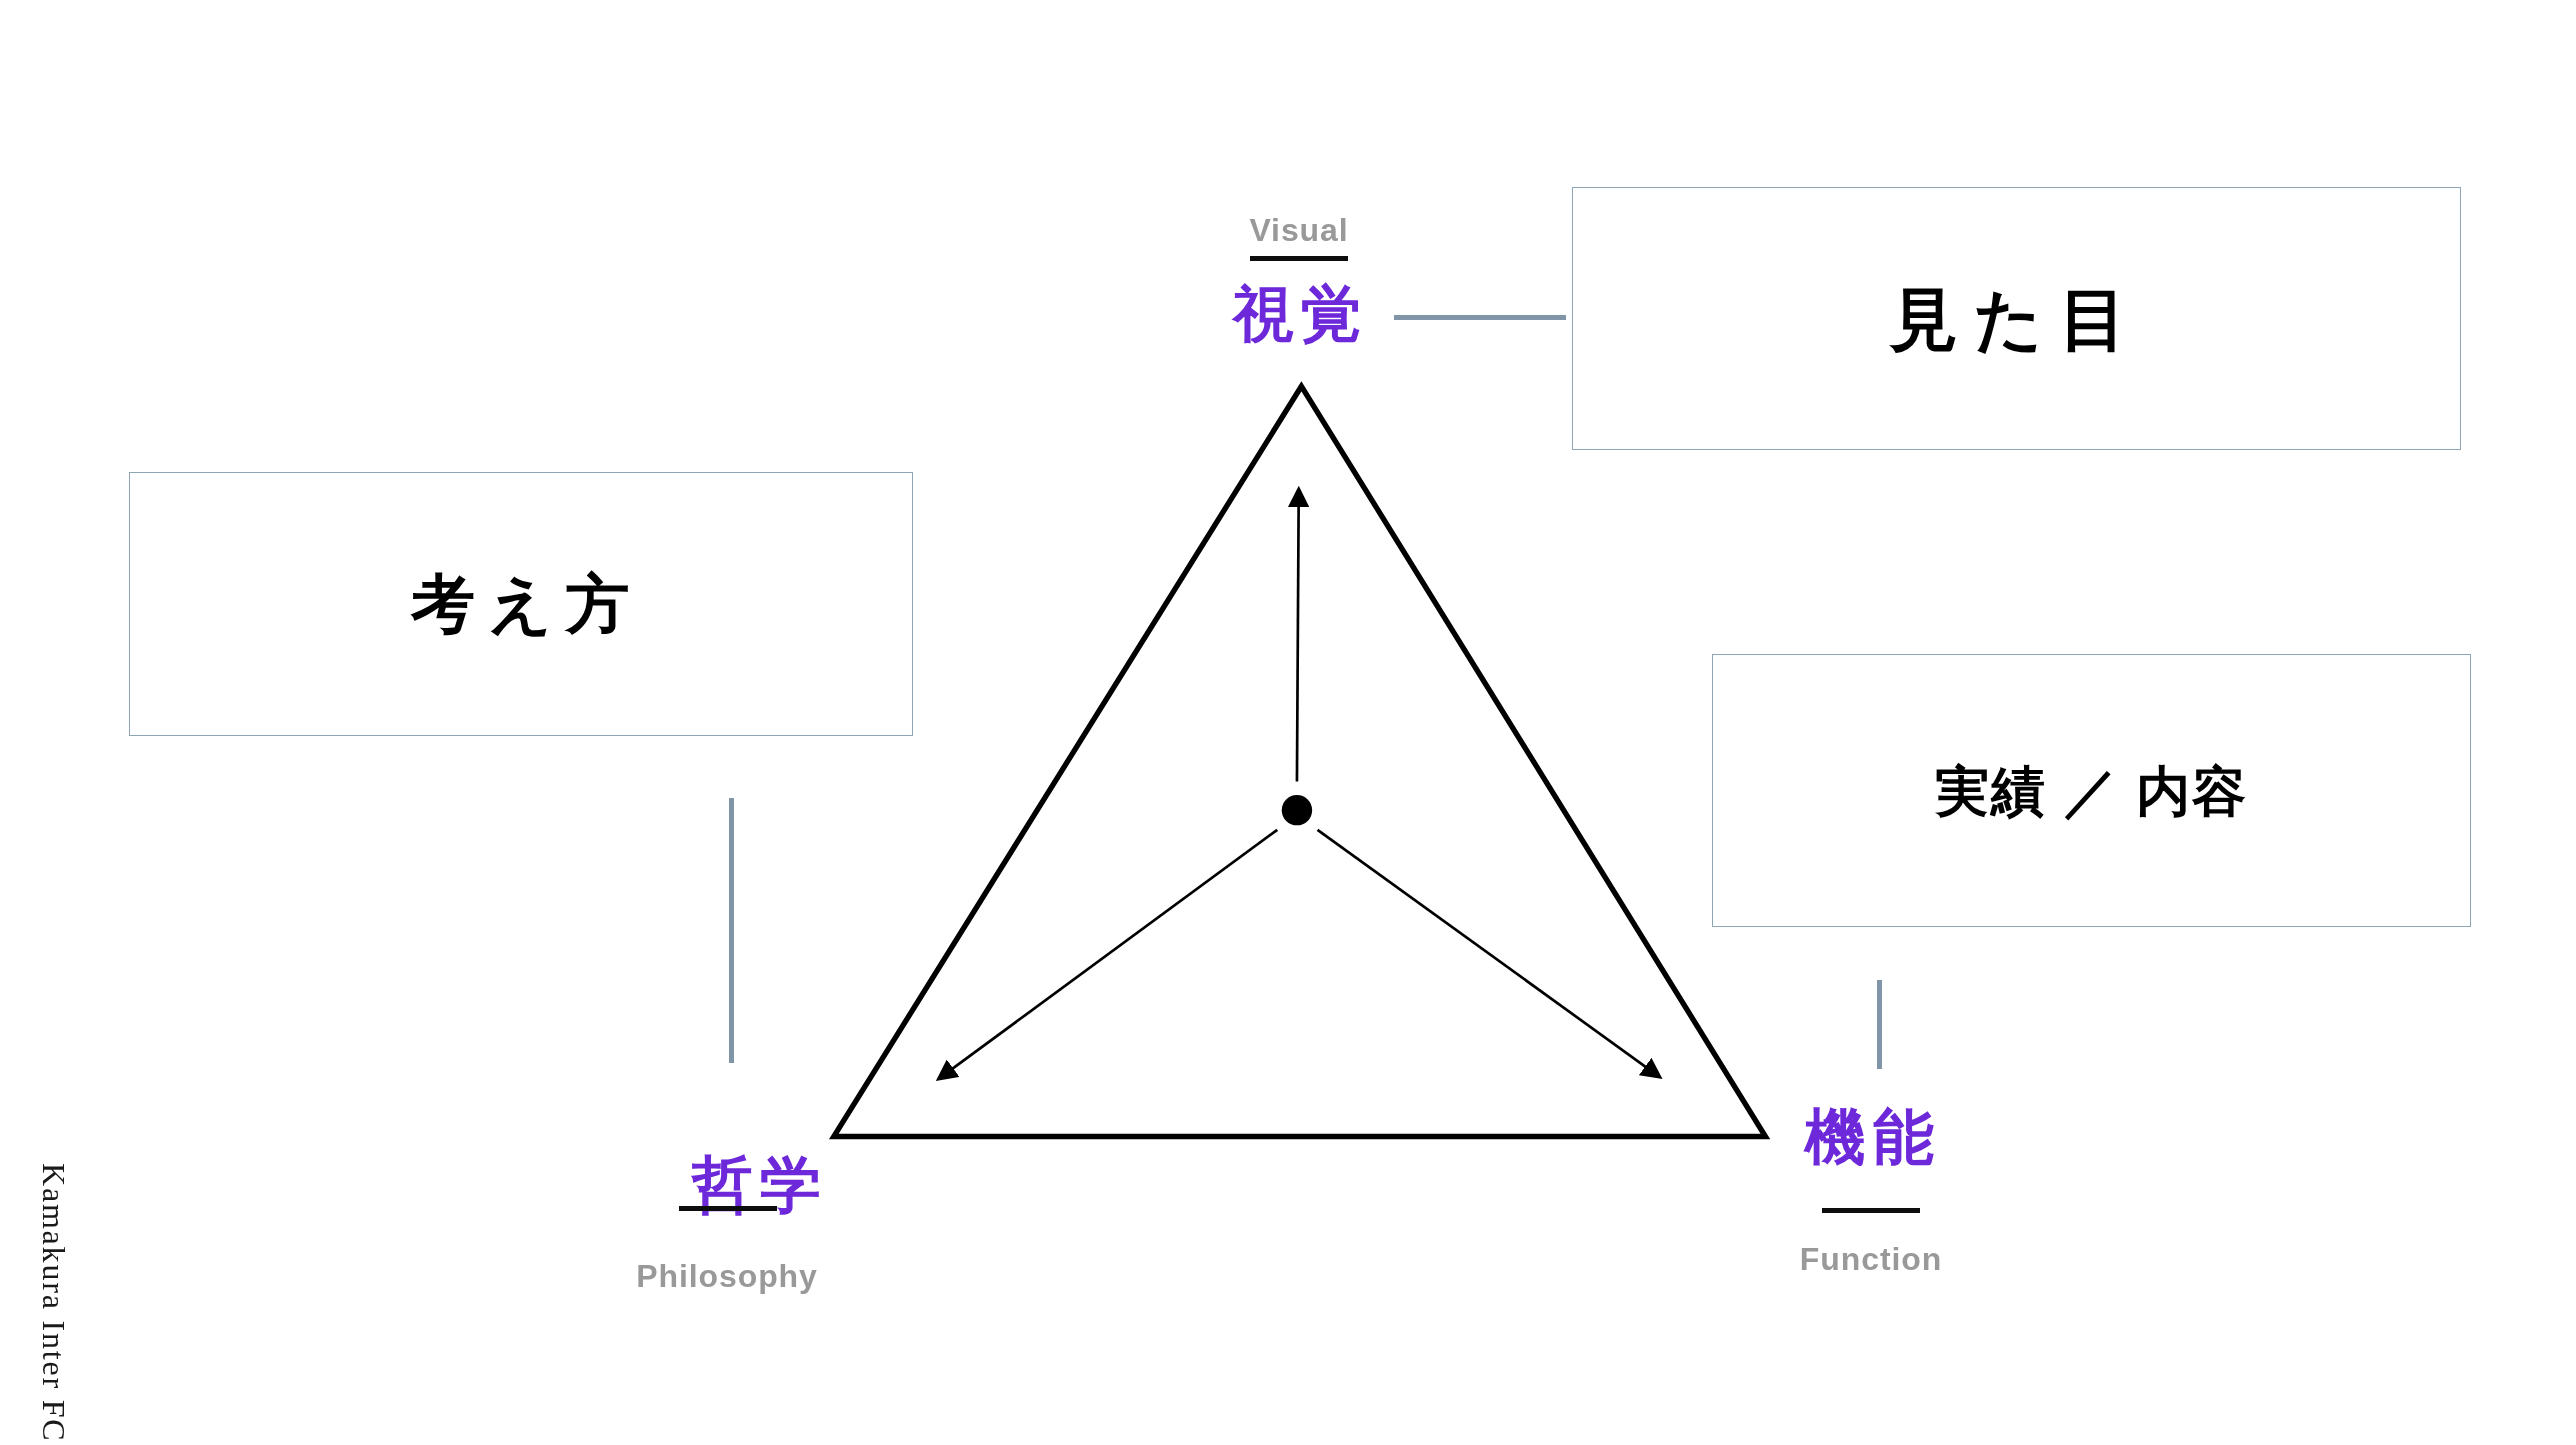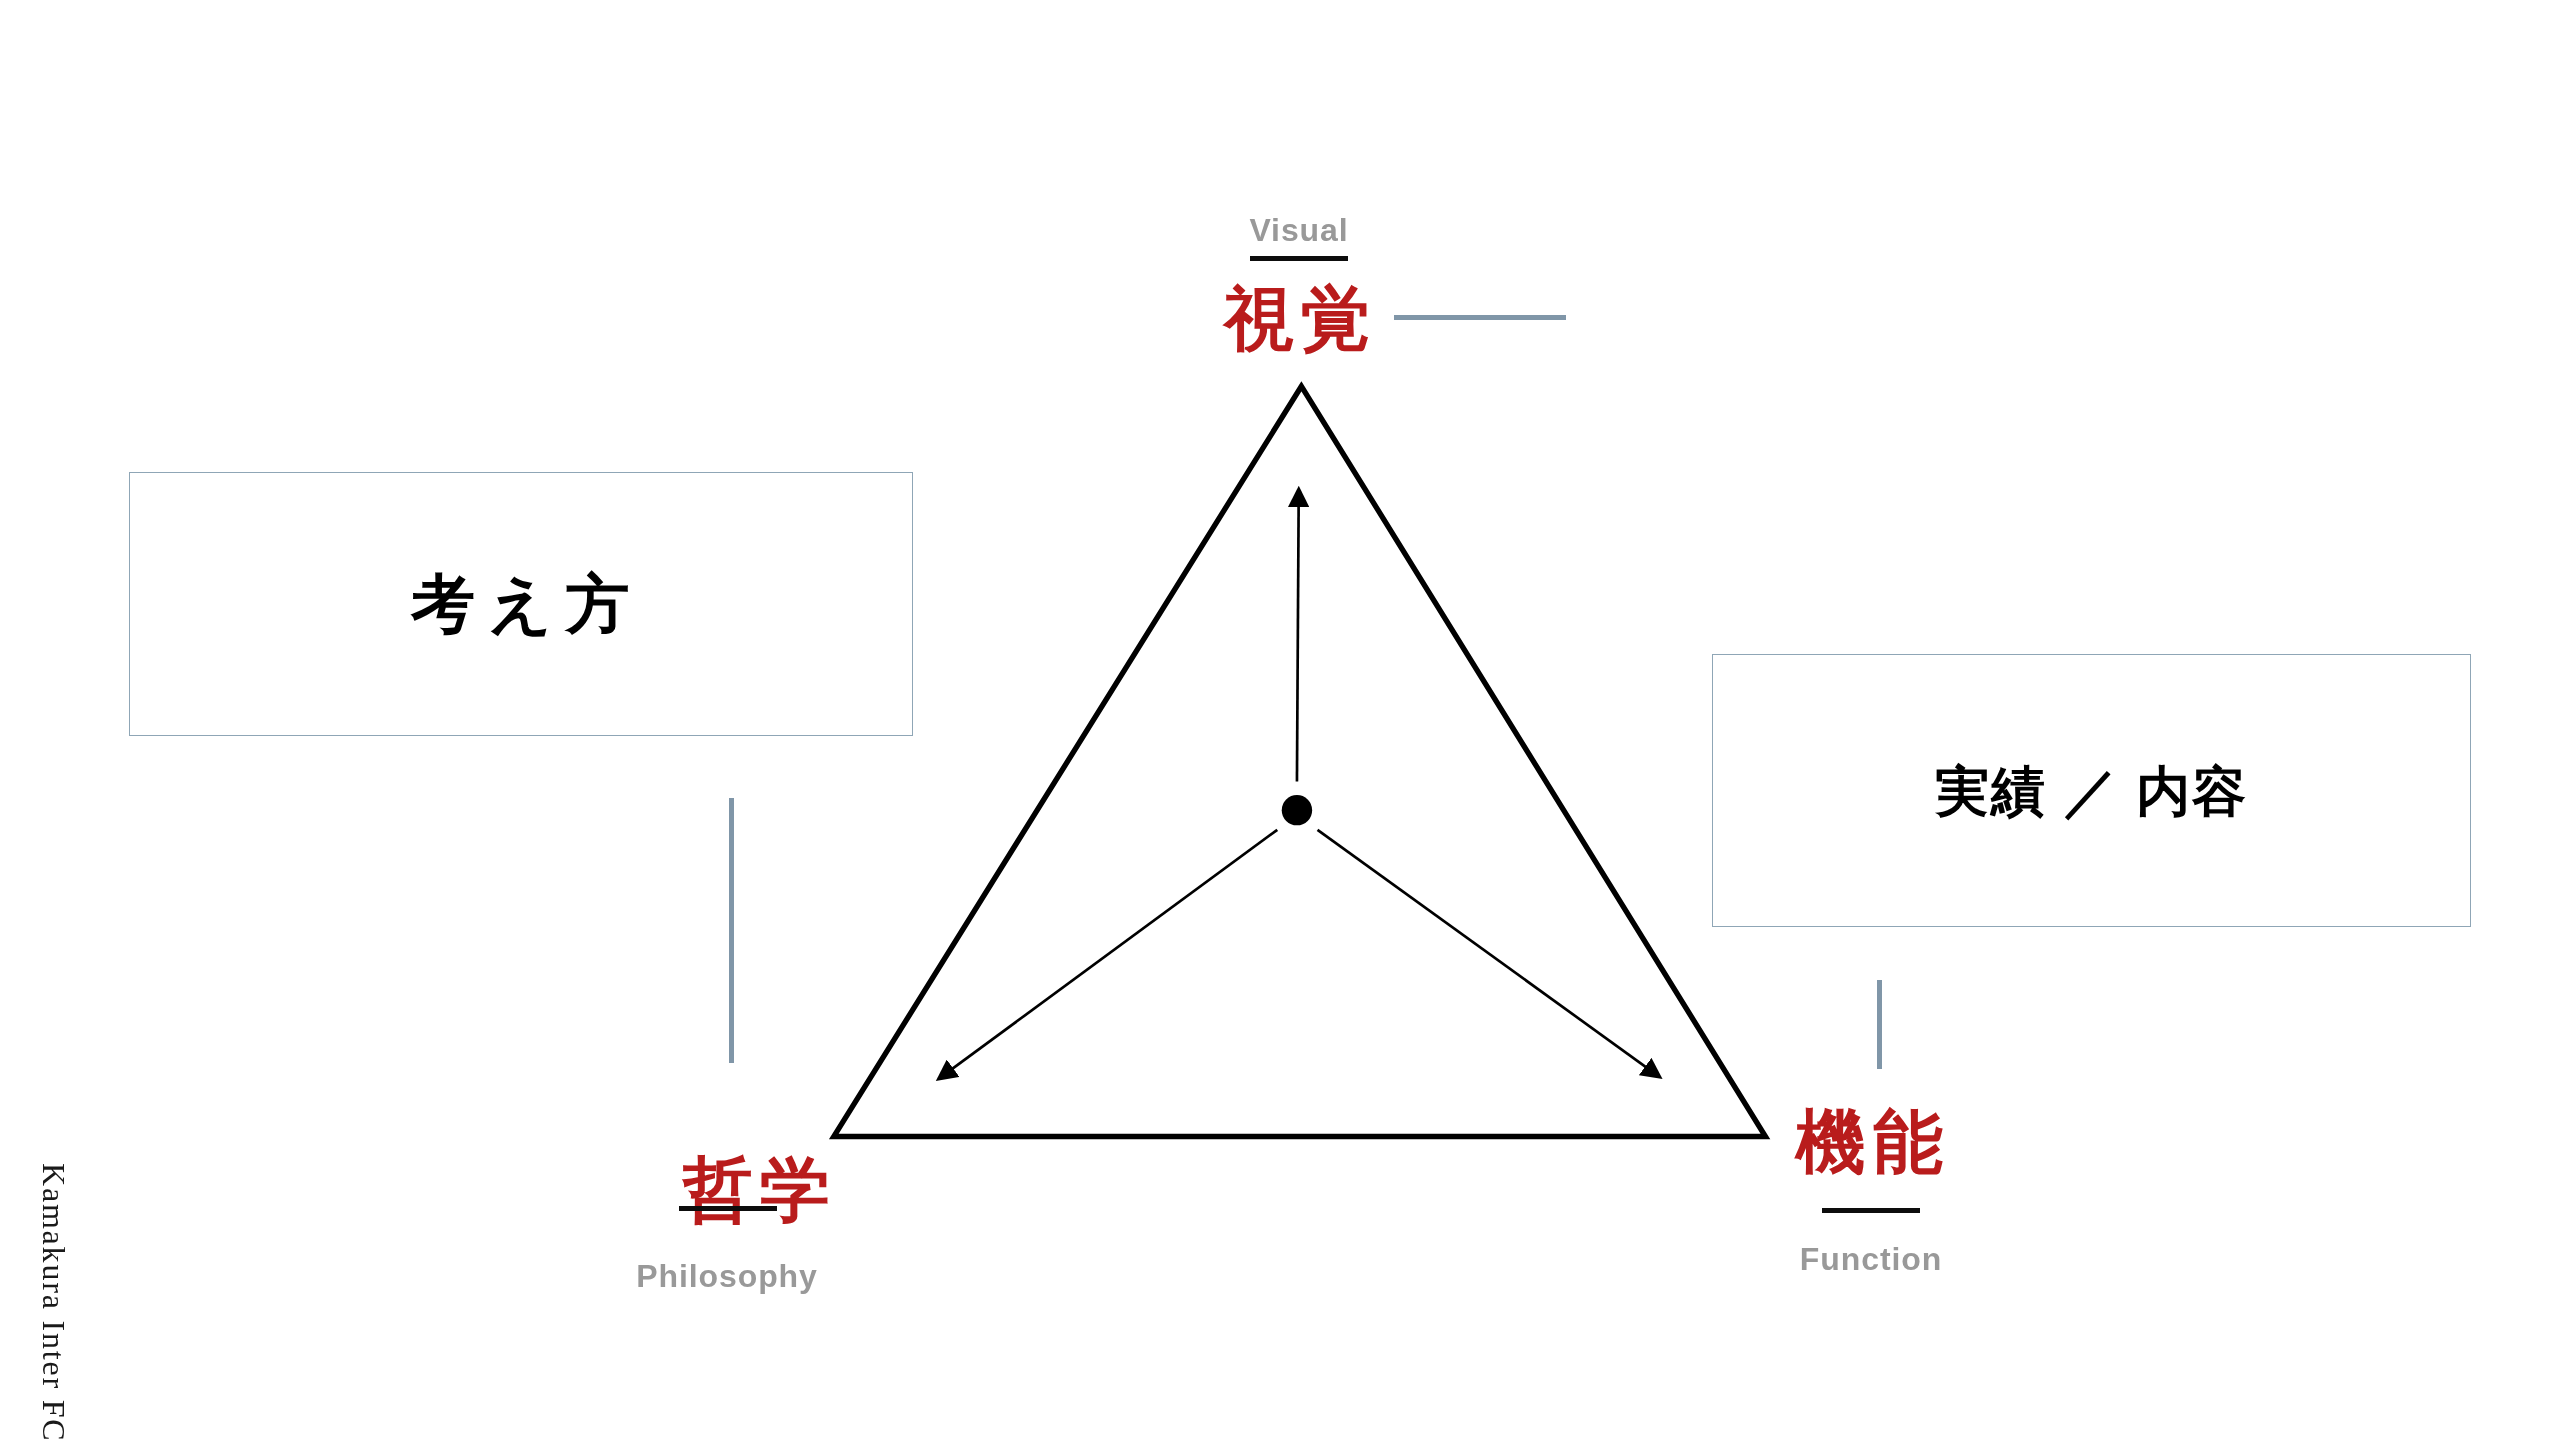--- a/index.html
+++ b/index.html
@@ -19,23 +19,23 @@
     position: absolute;
     left: 0; top: 0;
     width: 2576px;
     height: 1445px;
   }
   .abs { position: absolute; }
   .center-x { transform: translateX(-50%); }
 
   
   .node-kanji {
-    font-size: 70px;
+    font-size: 61px;
     font-weight: 800;
-    color: #b91c1c;
+    color: #6d28d9;
     letter-spacing: 7.2px;
     white-space: nowrap;
     line-height: 1;
   }
   
   .node-en {
     font-size: 32px;
     font-weight: 700;
     color: #999999;
     letter-spacing: 0.9px;
@@ -97,20 +97,23 @@
     <line x1="1428" y1="928" x2="1050" y2="1206" stroke="#000000" stroke-width="3" marker-end="url(#arrowhead)"></line>
     <line x1="1473" y1="928" x2="1855" y2="1204" stroke="#000000" stroke-width="3" marker-end="url(#arrowhead)"></line>
   </svg>
 
   <div class="abs center-x node-en" style="left:1299px; top:202px;margin-top:12px;">Visual</div>
   <div class="abs bar" style="left:1250px; top:256px;"></div>
   <div class="abs center-x node-kanji" style="left:1301px; top:284px;">視覚</div>
 
   <div class="abs connector" style="left:1394px; top:315px; width:172px; height:4.5px;"></div>
 
+  <div class="abs callout" style="left:1572px; top:187px; width:887px; height:261px;">
+    <span class="callout-text big">見た目</span>
+  </div>
 
   <div class="abs callout" style="left:129px; top:472px; width:782px; height:262px;">
     <span class="callout-text mid">考え方</span>
   </div>
 
   <div class="abs callout" style="left:1712px; top:654px; width:757px; height:271px;">
     <span class="callout-text small">実績 ／ 内容</span>
   </div>
 
   <div class="abs connector" style="left:729px; top:798px; width:4.5px; height:265px;"></div>

